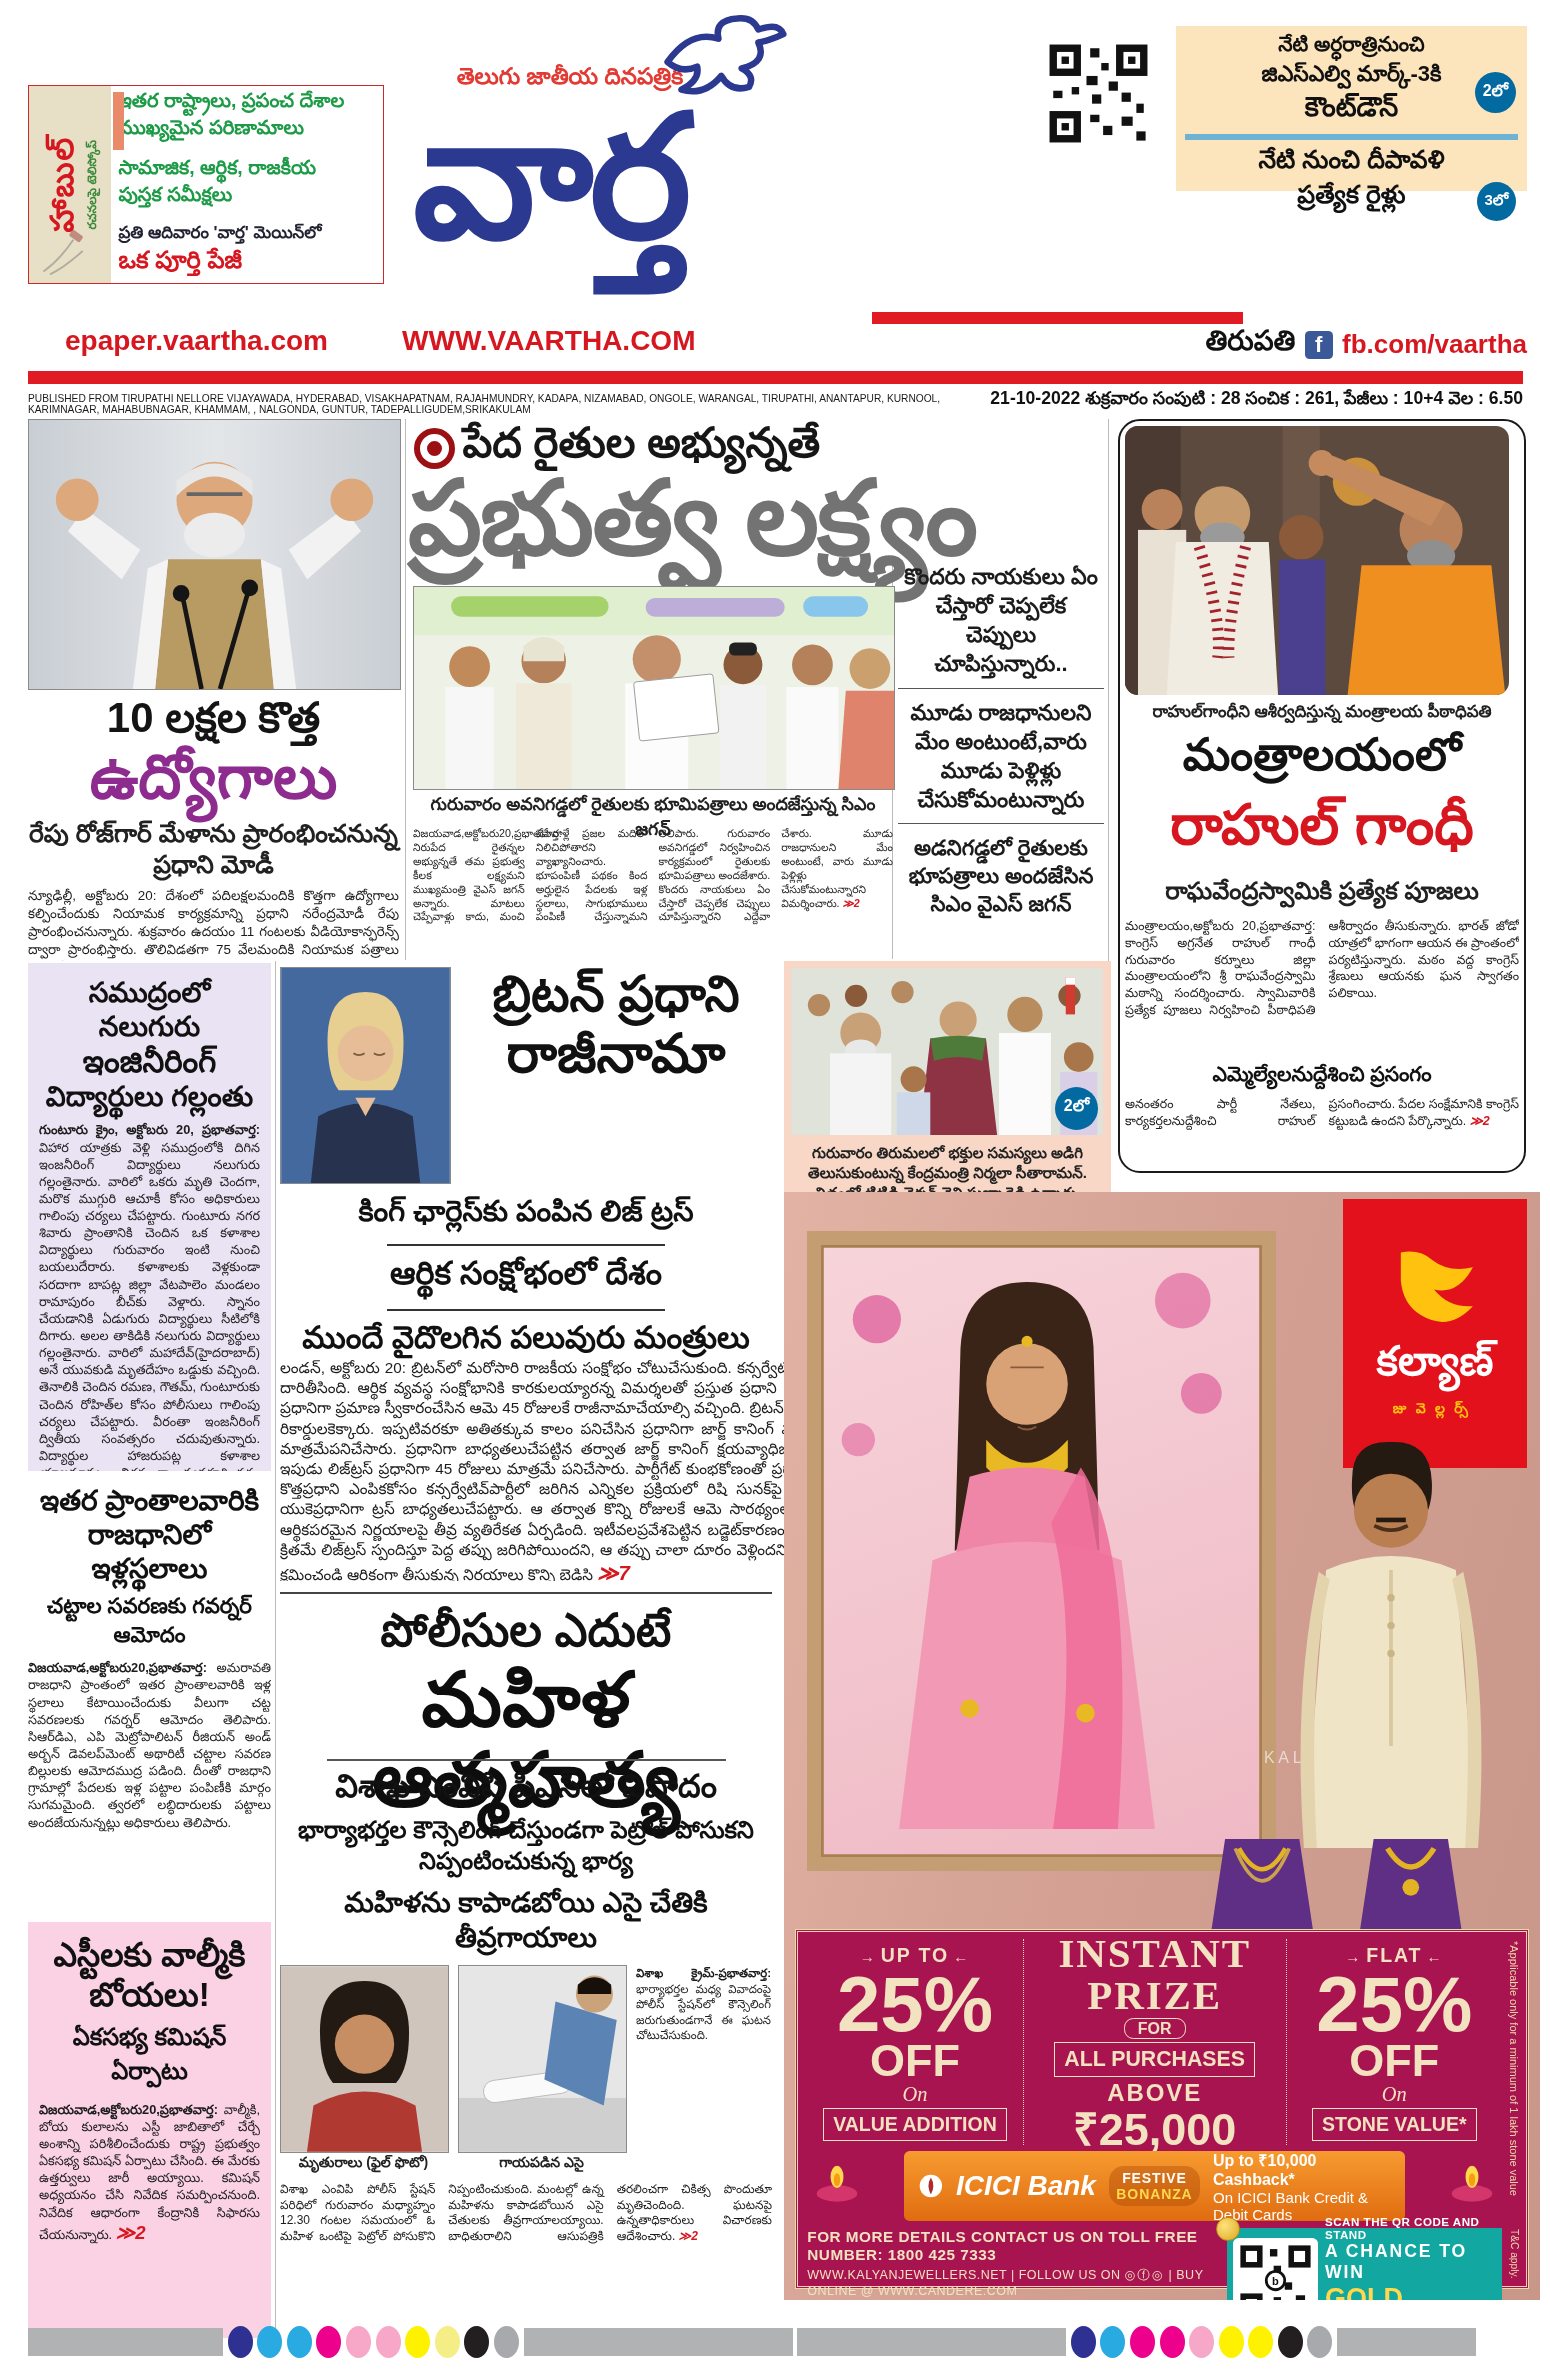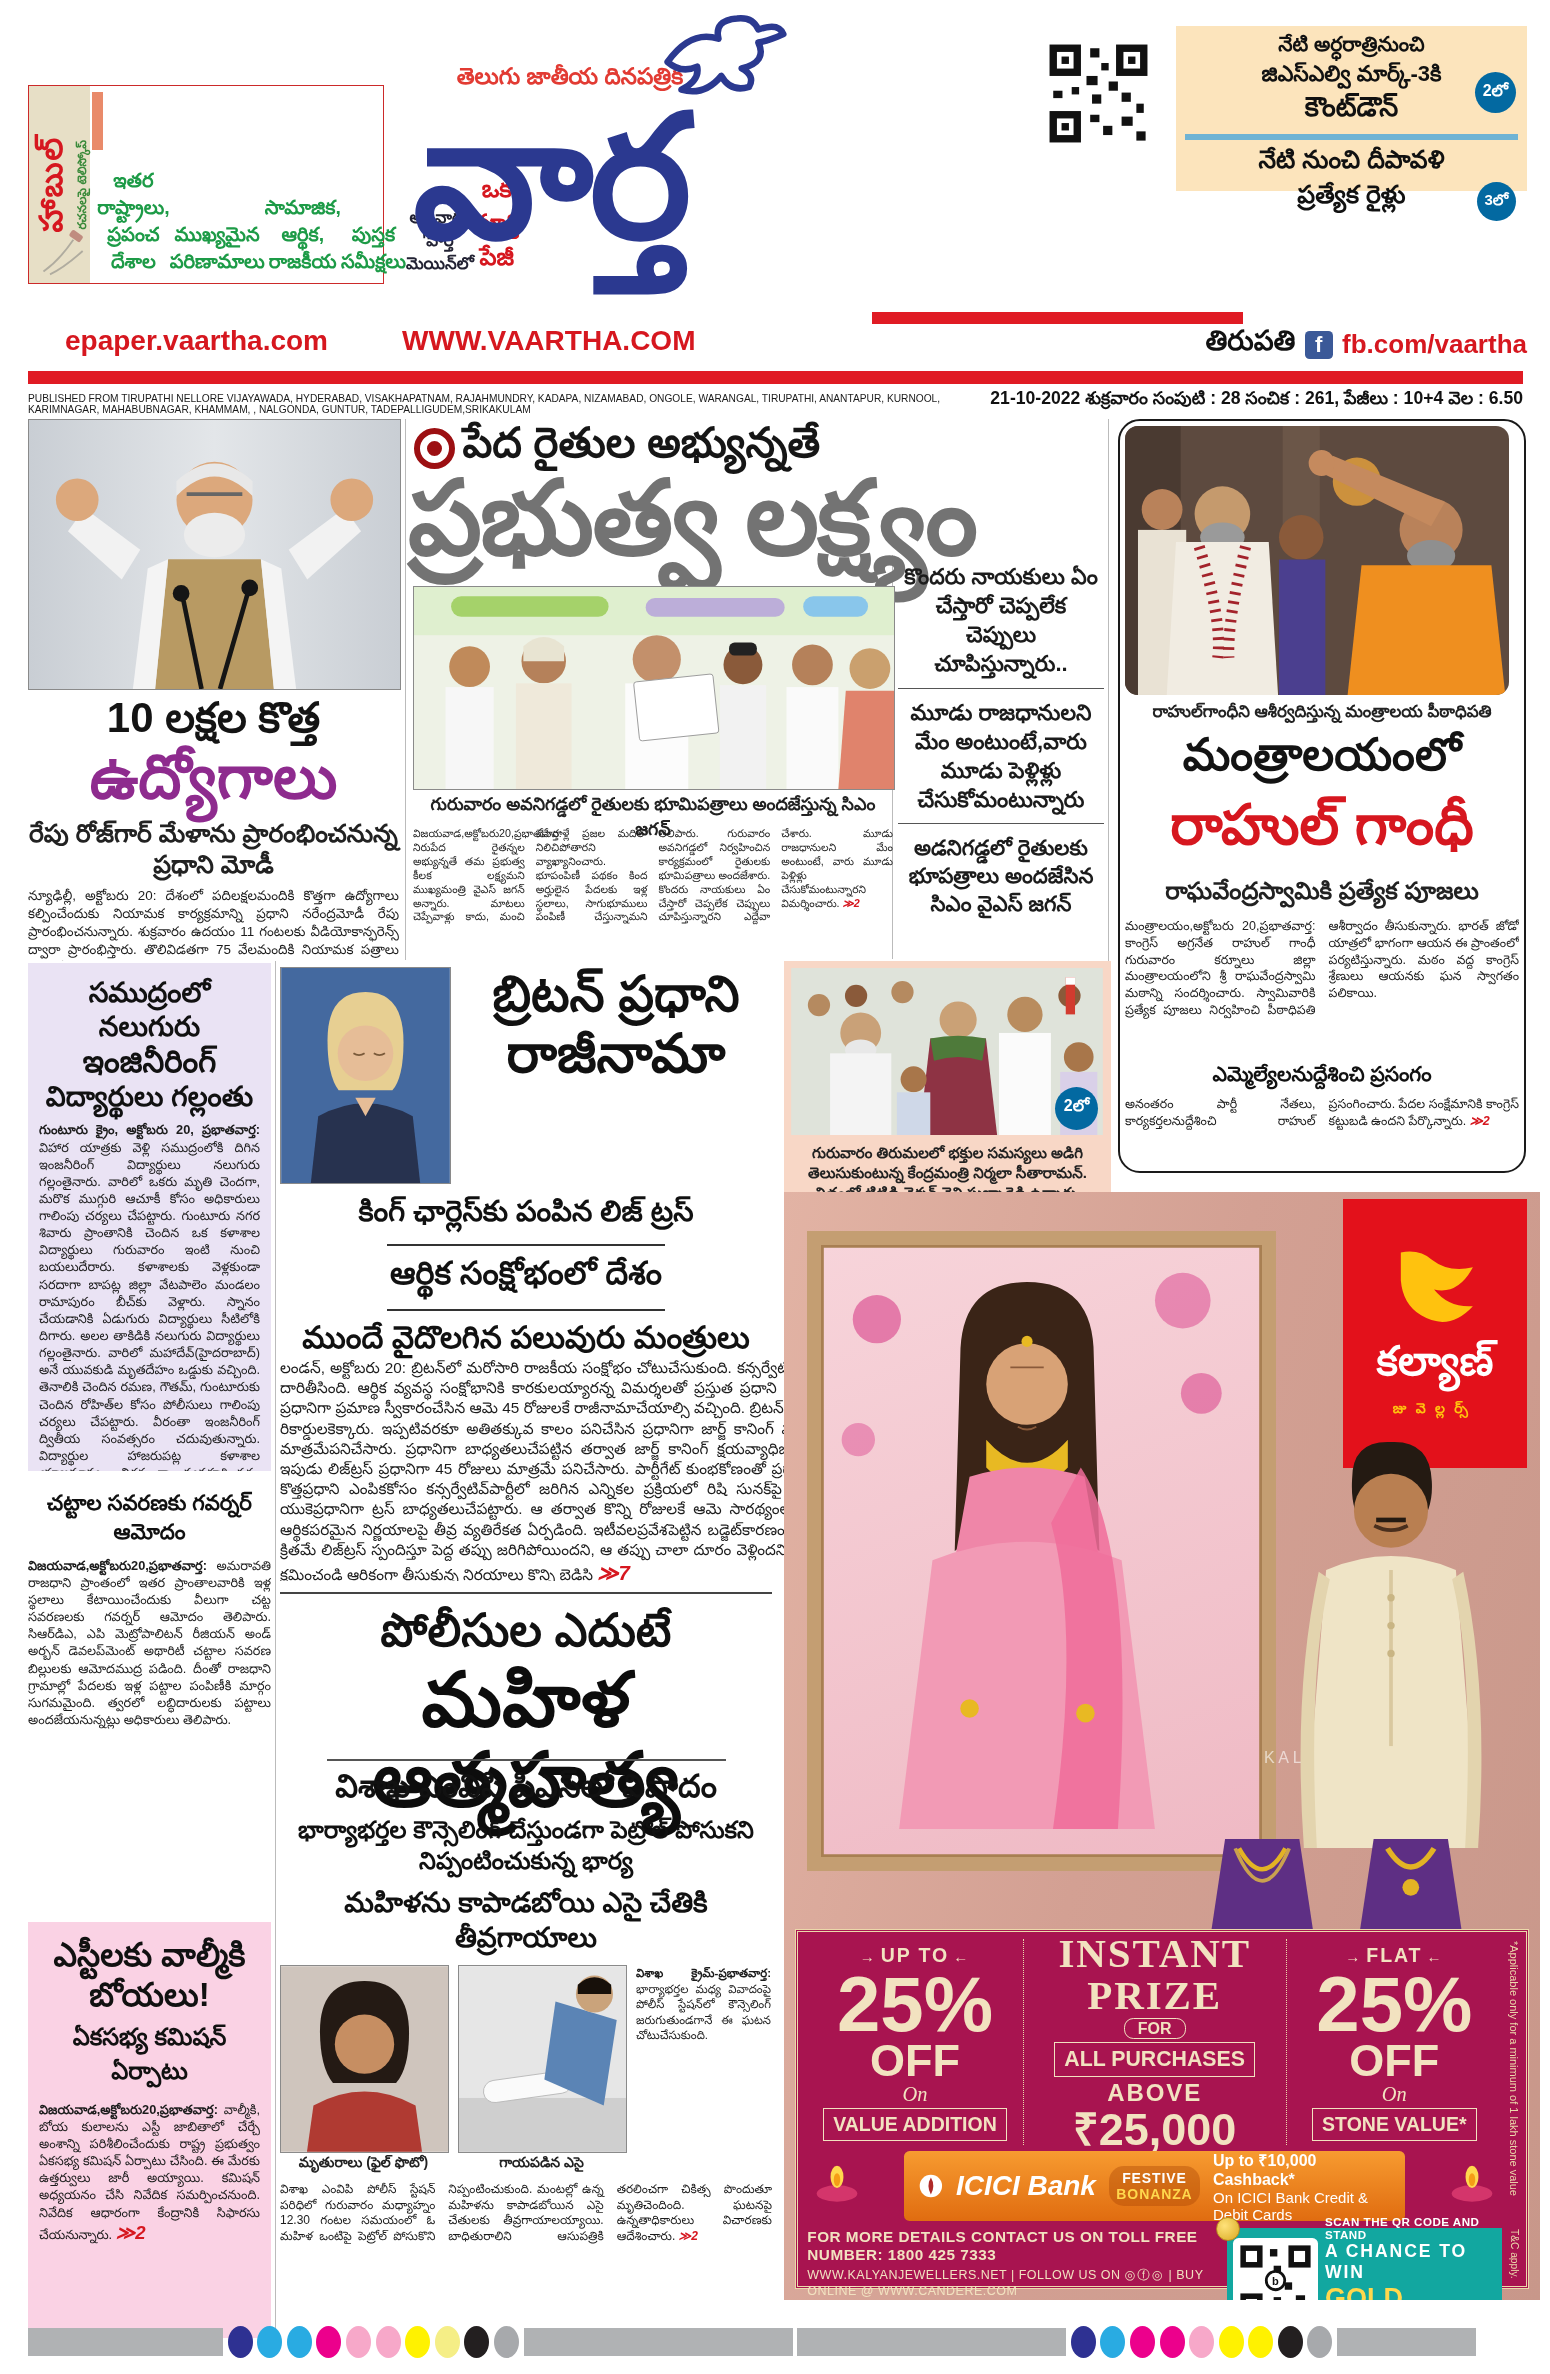--- a/index.html
+++ b/index.html
@@ -34,21 +34,21 @@
   <div class="abs" style="left:28px;top:85px;width:354px;height:197px;border:1.9px solid #cc2a2a;display:flex;background:#fff">
     <div style="width:82px;background:#e7dfc6;position:relative;display:flex;align-items:center;justify-content:center">
       <span style="writing-mode:vertical-rl;transform:rotate(180deg);color:#d6171f;font-weight:900;font-size:32px;letter-spacing:1.9px">హాబుల్</span>
       <span style="writing-mode:vertical-rl;transform:rotate(180deg);color:#3a8a3a;font-weight:bold;font-size:12px;margin-left:1.9px">రచనలపై టెలిస్కోప్</span>
       <span style="position:absolute;right:-13px;top:5.6px;width:11px;height:58px;background:#e98a6a"></span>
       <svg width="56" height="56" style="position:absolute;left:7.4px;bottom:3.7px;opacity:.5" viewBox="0 0 60 60">
           <path d="M8 52 Q25 40 40 18 M15 55 Q30 48 50 30" stroke="#7a7a7a" stroke-width="2" fill="none"></path>
           <rect x="36" y="10" width="14" height="8" rx="2" fill="#9a3b3b" transform="rotate(35 43 14)"></rect>
         </svg>
     </div>
-    <div style="flex:1;display:flex;flex-direction:row;align-items:flex-end;justify-content:center;padding:5.6px 7.4px">
+    <div style="flex:1;display:flex;flex-direction:column;align-items:flex-start;justify-content:center;padding:5.6px 7.4px">
       <div style="color:#1d9b47;font-weight:bold;font-size:19.5px;text-align:center">ఇతర రాష్ట్రాలు, ప్రపంచ దేశాల</div>
       <div style="color:#1d9b47;font-weight:bold;font-size:19.5px;text-align:center">ముఖ్యమైన పరిణామాలు</div>
       <div style="width:72%;height:1.9px;background:#b9a6c9;margin:6.5px 0"></div>
       <div style="color:#1d9b47;font-weight:bold;font-size:19.5px;text-align:center">సామాజిక, ఆర్థిక, రాజకీయ</div>
       <div style="color:#1d9b47;font-weight:bold;font-size:19.5px;text-align:center">పుస్తక సమీక్షలు</div>
       <div style="width:72%;height:1.9px;background:#b9a6c9;margin:6.5px 0"></div>
       <div style="color:#223;font-weight:bold;font-size:16.7px;text-align:center">ప్రతి ఆదివారం 'వార్త' మెయిన్‌లో</div>
       <div style="color:#d6171f;font-weight:900;font-size:24px;text-align:center">ఒక పూర్తి పేజీ</div>
     </div>
   </div>
@@ -309,20 +309,21 @@
   <div class="abs clip" style="left:636px;top:1965px;width:135px;height:182px">
     <p class="body-txt" style="margin:0;font-size:11.6px"><span class="b">విశాఖ క్రైమ్-ప్రభాతవార్త:</span> <span>భార్యాభర్తల మధ్య వివాదంపై పోలీస్ స్టేషన్‌లో కౌన్సెలింగ్ జరుగుతుండగానే ఈ ఘటన చోటుచేసుకుంది.</span></p>
   </div>
   <div class="abs cap" style="left:280px;top:2154px;width:167px;font-size:14px">మృతురాలు (ఫైల్ ఫొటో)</div>
   <div class="abs cap" style="left:458px;top:2154px;width:167px;font-size:14px">గాయపడిన ఎసై</div>
   <div class="abs clip" style="left:280px;top:2182px;width:492px;height:147px">
     <p class="body-txt" style="margin:0;font-size:12px;columns:3;column-gap:13px;line-height:1.3"><span>విశాఖ ఎంవిపి పోలీస్ స్టేషన్ పరిధిలో గురువారం మధ్యాహ్నం 12.30 గంటల సమయంలో ఓ మహిళ ఒంటిపై పెట్రోల్ పోసుకొని నిప్పంటించుకుంది. మంటల్లో ఉన్న మహిళను కాపాడబోయిన ఎసై చేతులకు తీవ్రగాయాలయ్యాయి. బాధితురాలిని ఆసుపత్రికి తరలించగా చికిత్స పొందుతూ మృతిచెందింది. ఘటనపై ఉన్నతాధికారులు విచారణకు ఆదేశించారు.</span> <span class="more">≫2</span></p>
   </div>
 
   <div class="abs clip" style="left:28px;top:1484px;width:243px;height:429px">
+    <div class="c xb" style="font-size:28px;line-height:1.22">ఇతర ప్రాంతాలవారికి రాజధానిలో ఇళ్లస్థలాలు</div>
     <div class="c b" style="font-size:21.3px;margin:7.4px 0">చట్టాల సవరణకు గవర్నర్ ఆమోదం</div>
     <p class="body-txt" style="margin:0;font-size:12.8px"><span class="b">విజయవాడ,అక్టోబరు20,ప్రభాతవార్త:</span> <span>అమరావతి రాజధాని ప్రాంతంలో ఇతర ప్రాంతాలవారికి ఇళ్ల స్థలాలు కేటాయించేందుకు వీలుగా చట్ట సవరణలకు గవర్నర్ ఆమోదం తెలిపారు. సిఆర్‌డిఎ, ఎపి మెట్రోపాలిటన్ రీజియన్ అండ్ అర్బన్ డెవలప్‌మెంట్ అథారిటీ చట్టాల సవరణ బిల్లులకు ఆమోదముద్ర పడింది. దీంతో రాజధాని గ్రామాల్లో పేదలకు ఇళ్ల పట్టాల పంపిణీకి మార్గం సుగమమైంది. త్వరలో లబ్ధిదారులకు పట్టాలు అందజేయనున్నట్లు అధికారులు తెలిపారు.</span></p>
   </div>
 
   <div class="abs clip" style="left:28px;top:1922px;width:243px;height:416px;background:#fad2e4;padding:13px 11px;box-sizing:border-box">
     <div class="c xb" style="font-size:33px;line-height:1.2">ఎస్టీలకు వాల్మీకి బోయలు!</div>
     <div class="c b" style="font-size:24px;margin:9.3px 0">ఏకసభ్య కమిషన్ ఏర్పాటు</div>
     <p class="body-txt" style="margin:0;font-size:12.8px"><span class="b">విజయవాడ,అక్టోబరు20,ప్రభాతవార్త:</span> <span>వాల్మీకి, బోయ కులాలను ఎస్టీ జాబితాలో చేర్చే అంశాన్ని పరిశీలించేందుకు రాష్ట్ర ప్రభుత్వం ఏకసభ్య కమిషన్ ఏర్పాటు చేసింది. ఈ మేరకు ఉత్తర్వులు జారీ అయ్యాయి. కమిషన్ అధ్యయనం చేసి నివేదిక సమర్పించనుంది. నివేదిక ఆధారంగా కేంద్రానికి సిఫారసు చేయనున్నారు.</span> <span class="more" style="font-size:18.6px">≫2</span></p>
   </div>
 

